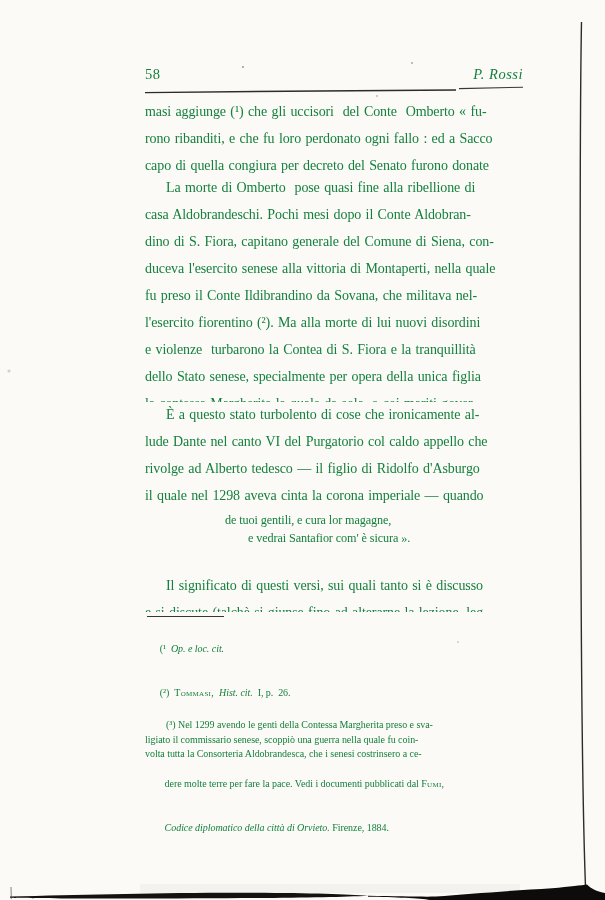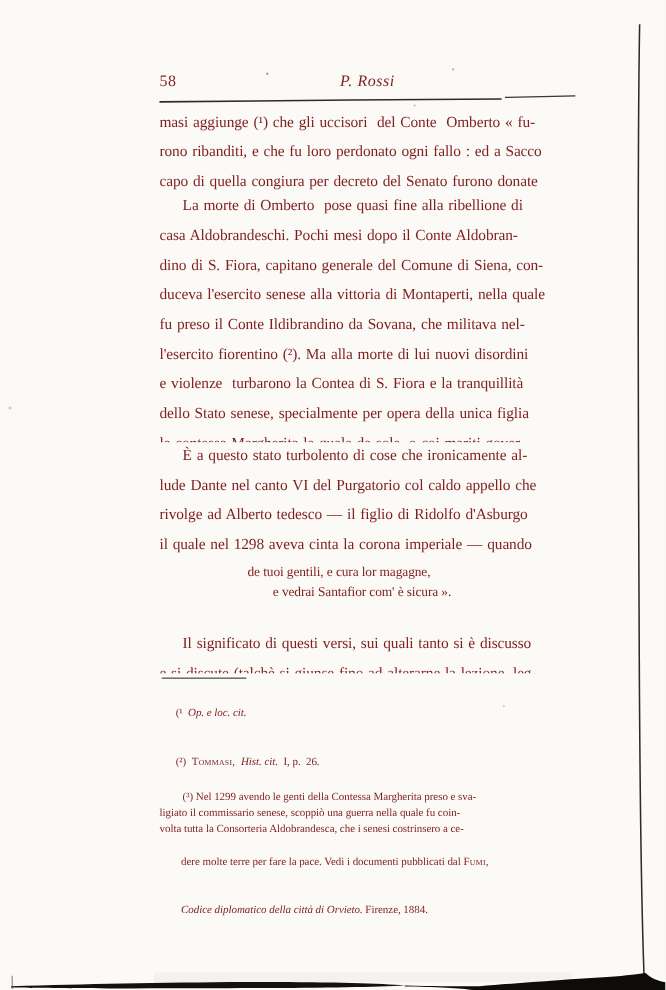--- a/index.html
+++ b/index.html
@@ -5,27 +5,27 @@
   html,body{margin:0;padding:0;}
   body{
     width:605px;height:900px;
     background:#f2f1ee;
     font-family:"Liberation Serif","DejaVu Serif",serif;
     position:relative;overflow:hidden;
   }
   .page{
     position:absolute;inset:0;
     background:#fbfaf7;
-    color:#7f1d1d;
+    color:#15803d;
     font-family:Liberation Serif, serif;
   }
   
   .header{position:absolute;left:145px;top:64px;width:378px;height:22px;}
   .pagenum{position:absolute;left:0;top:2px;font-size:14.5px;letter-spacing:.5px;}
-  .running{position:absolute;left:0;right:0;text-align:center;top:2px;font-size:14.5px;font-style:italic;letter-spacing:.5px;}
+  .running{position:absolute;left:0;right:0;text-align:right;top:2px;font-size:14.5px;font-style:italic;letter-spacing:.5px;}
   
   .para{
     position:absolute;left:145px;width:390px;
     font-size:14px;line-height:27px;
     letter-spacing:-0.1px;word-spacing:1px;
     white-space:pre;overflow:hidden;
   }
   .p1{top:98px;height:78px;}
   .p2{top:174px;height:228px;}
   .p3{top:401px;height:115px;}

